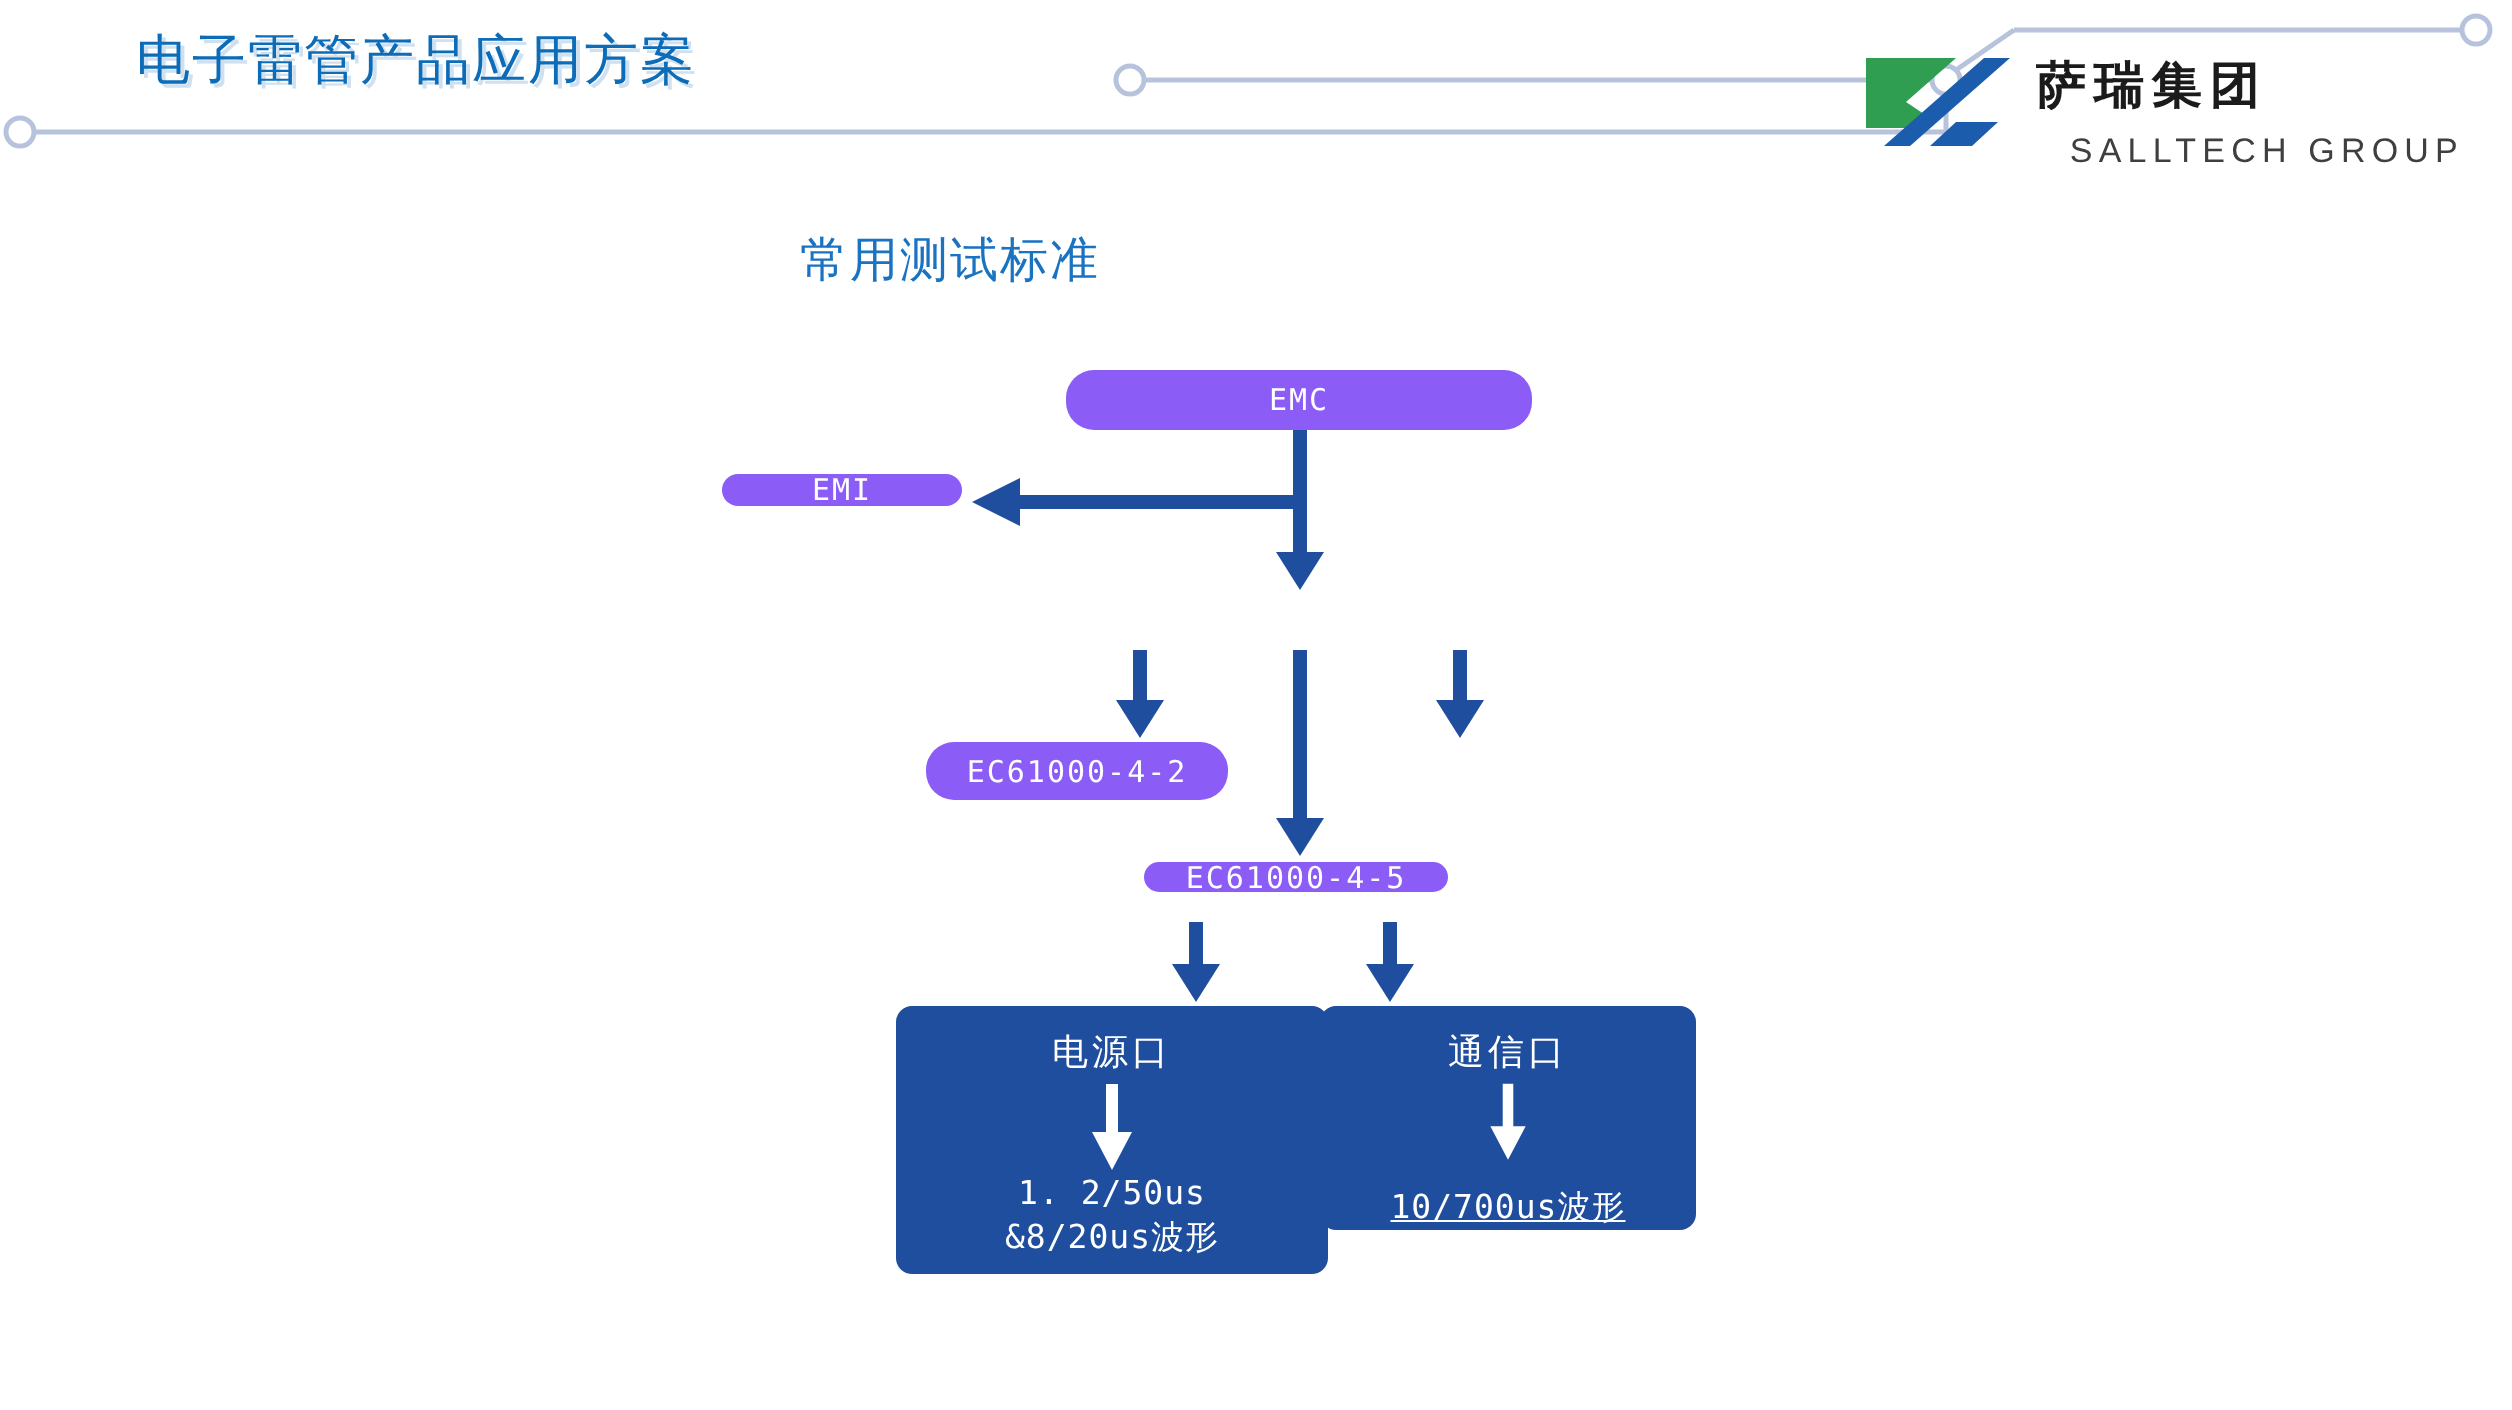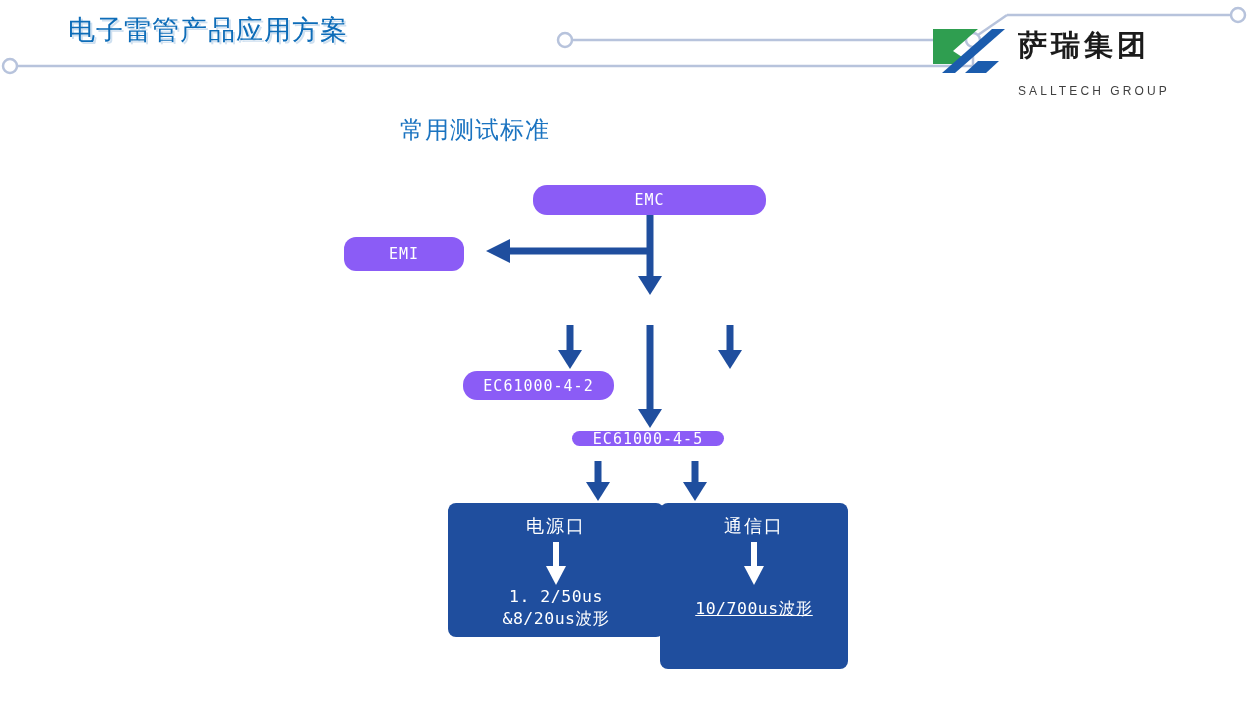--- a/index.html
+++ b/index.html
@@ -24,28 +24,28 @@
     color: #0d6cb8;
     letter-spacing: 1px;
     text-shadow: 2px 2px 0 #cfe0f0;
     white-space: nowrap;
   }
   .logo { position: absolute; right: 24px; top: 24px; width: 220px; height: 56px; }
   .logo-mark { position: absolute; left: -84px; top: 0; width: 84px; height: 54px; }
   .logo-text { position: absolute; left: 6px; top: 2px; width: 214px; }
   .logo-name {
     display: block;
-    font-size: 29px; font-weight: bold; color: #1b1b1b;
+    font-size: 25px; font-weight: bold; color: #1b1b1b;
     letter-spacing: 4px; white-space: nowrap;
     font-family: "Liberation Sans", sans-serif;
   }
   .logo-subname {
-    display: block; margin-top: 18px;
-    font-size: 12px; color: #3f3f3f;
-    letter-spacing: 3.1px; white-space: nowrap;
+    display: block; margin-top: 7px;
+    font-size: 17px; color: #3f3f3f;
+    letter-spacing: 3.1px; white-space: nowrap; text-align: right;
   }
   
   .diagram-title {
     position: absolute; left: 400px; top: 114px; width: 500px;
     text-align: left;
     font-size: 24px; color: #1a73c0;
     letter-spacing: 1px;
   }
   .connectors {
     position: absolute; left: 0; top: 0;
@@ -56,35 +56,35 @@
   .node {
     position: absolute; z-index: 2;
     background: #8b5cf6; color: #ffffff;
     display: flex; align-items: center; justify-content: center;
     font-family: "DejaVu Sans Mono", "Liberation Sans", sans-serif;
     font-size: 15px; letter-spacing: 1px;
     white-space: nowrap;
   }
   .pill { border-radius: 14px; }
   .node-emc { left: 533px; top: 185px; width: 233px; height: 30px; }
-  .node-emi { left: 344px; top: 237px; width: 120px; height: 34px; border-radius: 12px; }
+  .node-emi { left: 361px; top: 237px; width: 120px; height: 16px; border-radius: 12px; }
   .node-ems { left: 533px; top: 296px; width: 233px; height: 29px; }
   .node-ec2 { left: 463px; top: 371px; width: 151px; height: 29px; }
   .node-ec4 { left: 689px; top: 371px; width: 150px; height: 29px; }
   .node-ec5 { left: 572px; top: 431px; width: 152px; height: 15px; }
   .bignode {
     position: absolute; z-index: 2;
     background: #1f4e9e; color: #ffffff;
     border-radius: 8px;
     display: flex; flex-direction: column; align-items: center;
     padding-top: 11px;
     font-family: "DejaVu Sans Mono", "Liberation Sans", sans-serif;
   }
   .node-power { left: 448px; top: 503px; width: 216px; height: 134px; }
-  .node-comm  { left: 660px; top: 503px; width: 188px; height: 166px; }
+  .node-comm  { left: 660px; top: 503px; width: 188px; height: 112px; }
   .bignode .big-title { font-size: 18px; letter-spacing: 2px; }
   .bignode .inner-arrow { margin-top: 3px; }
   .bignode .big-line { font-size: 16.5px; line-height: 1.35; letter-spacing: 0.5px; }
   .node-comm .big-line { margin-top: 12px; text-decoration: underline; }
 </style>
 </head>
 <body>
 
 <div id="slide">
 

